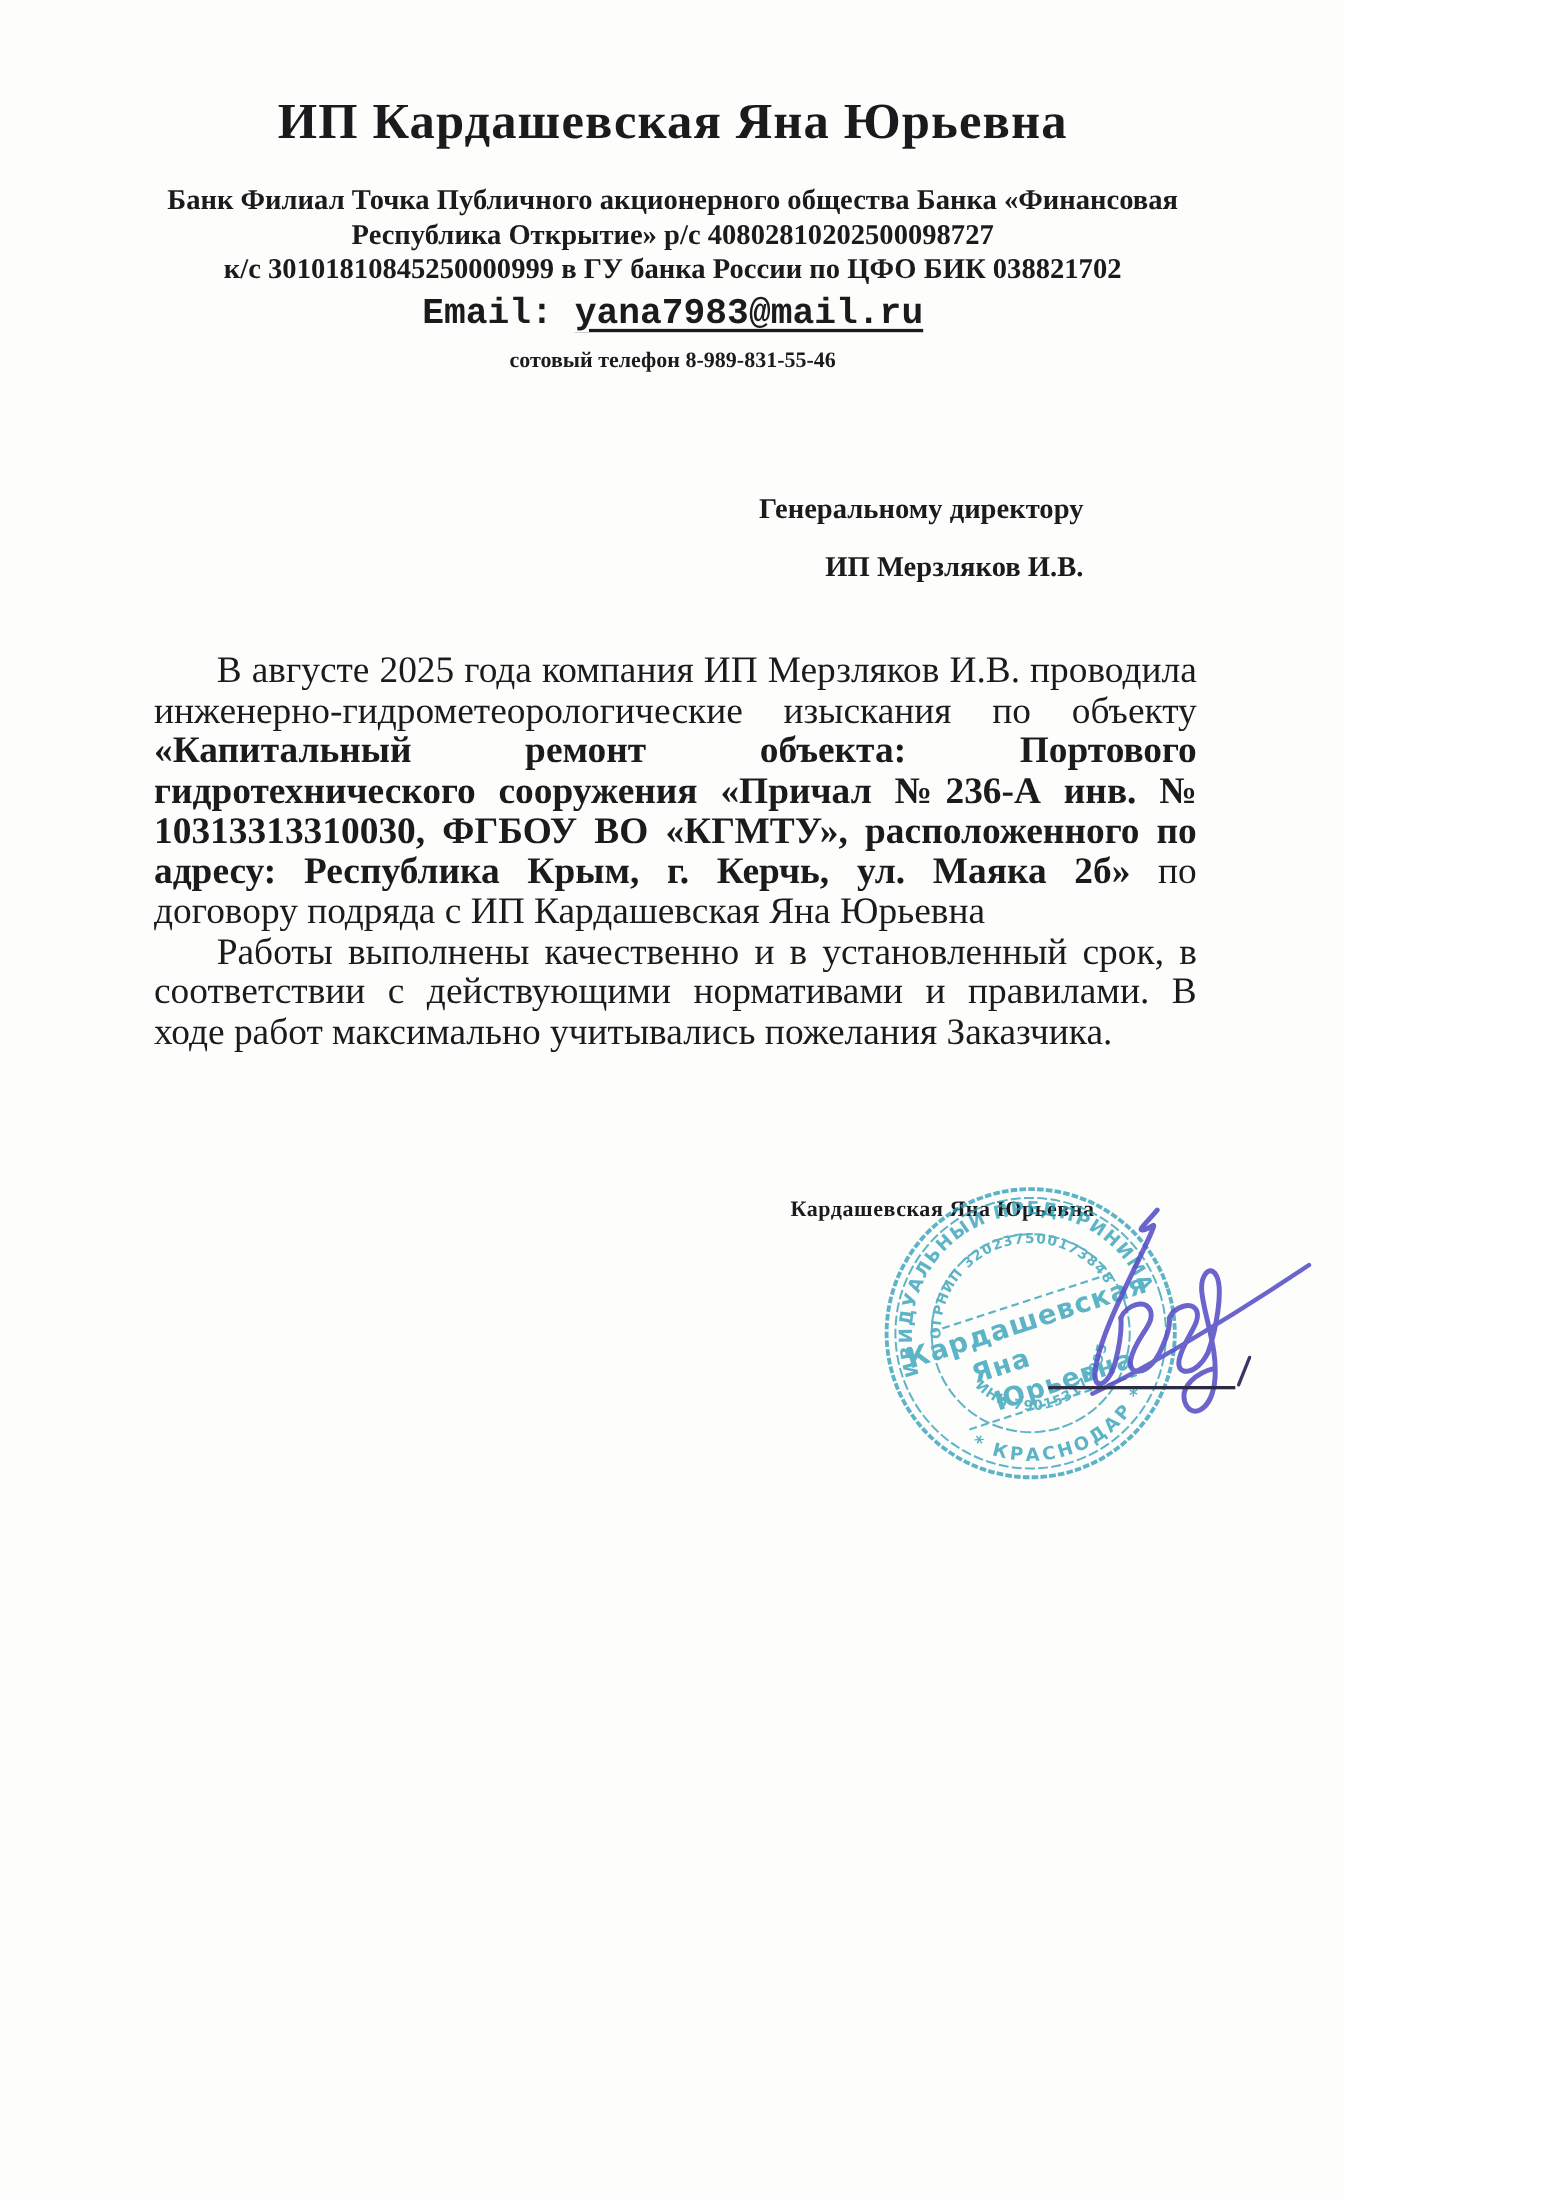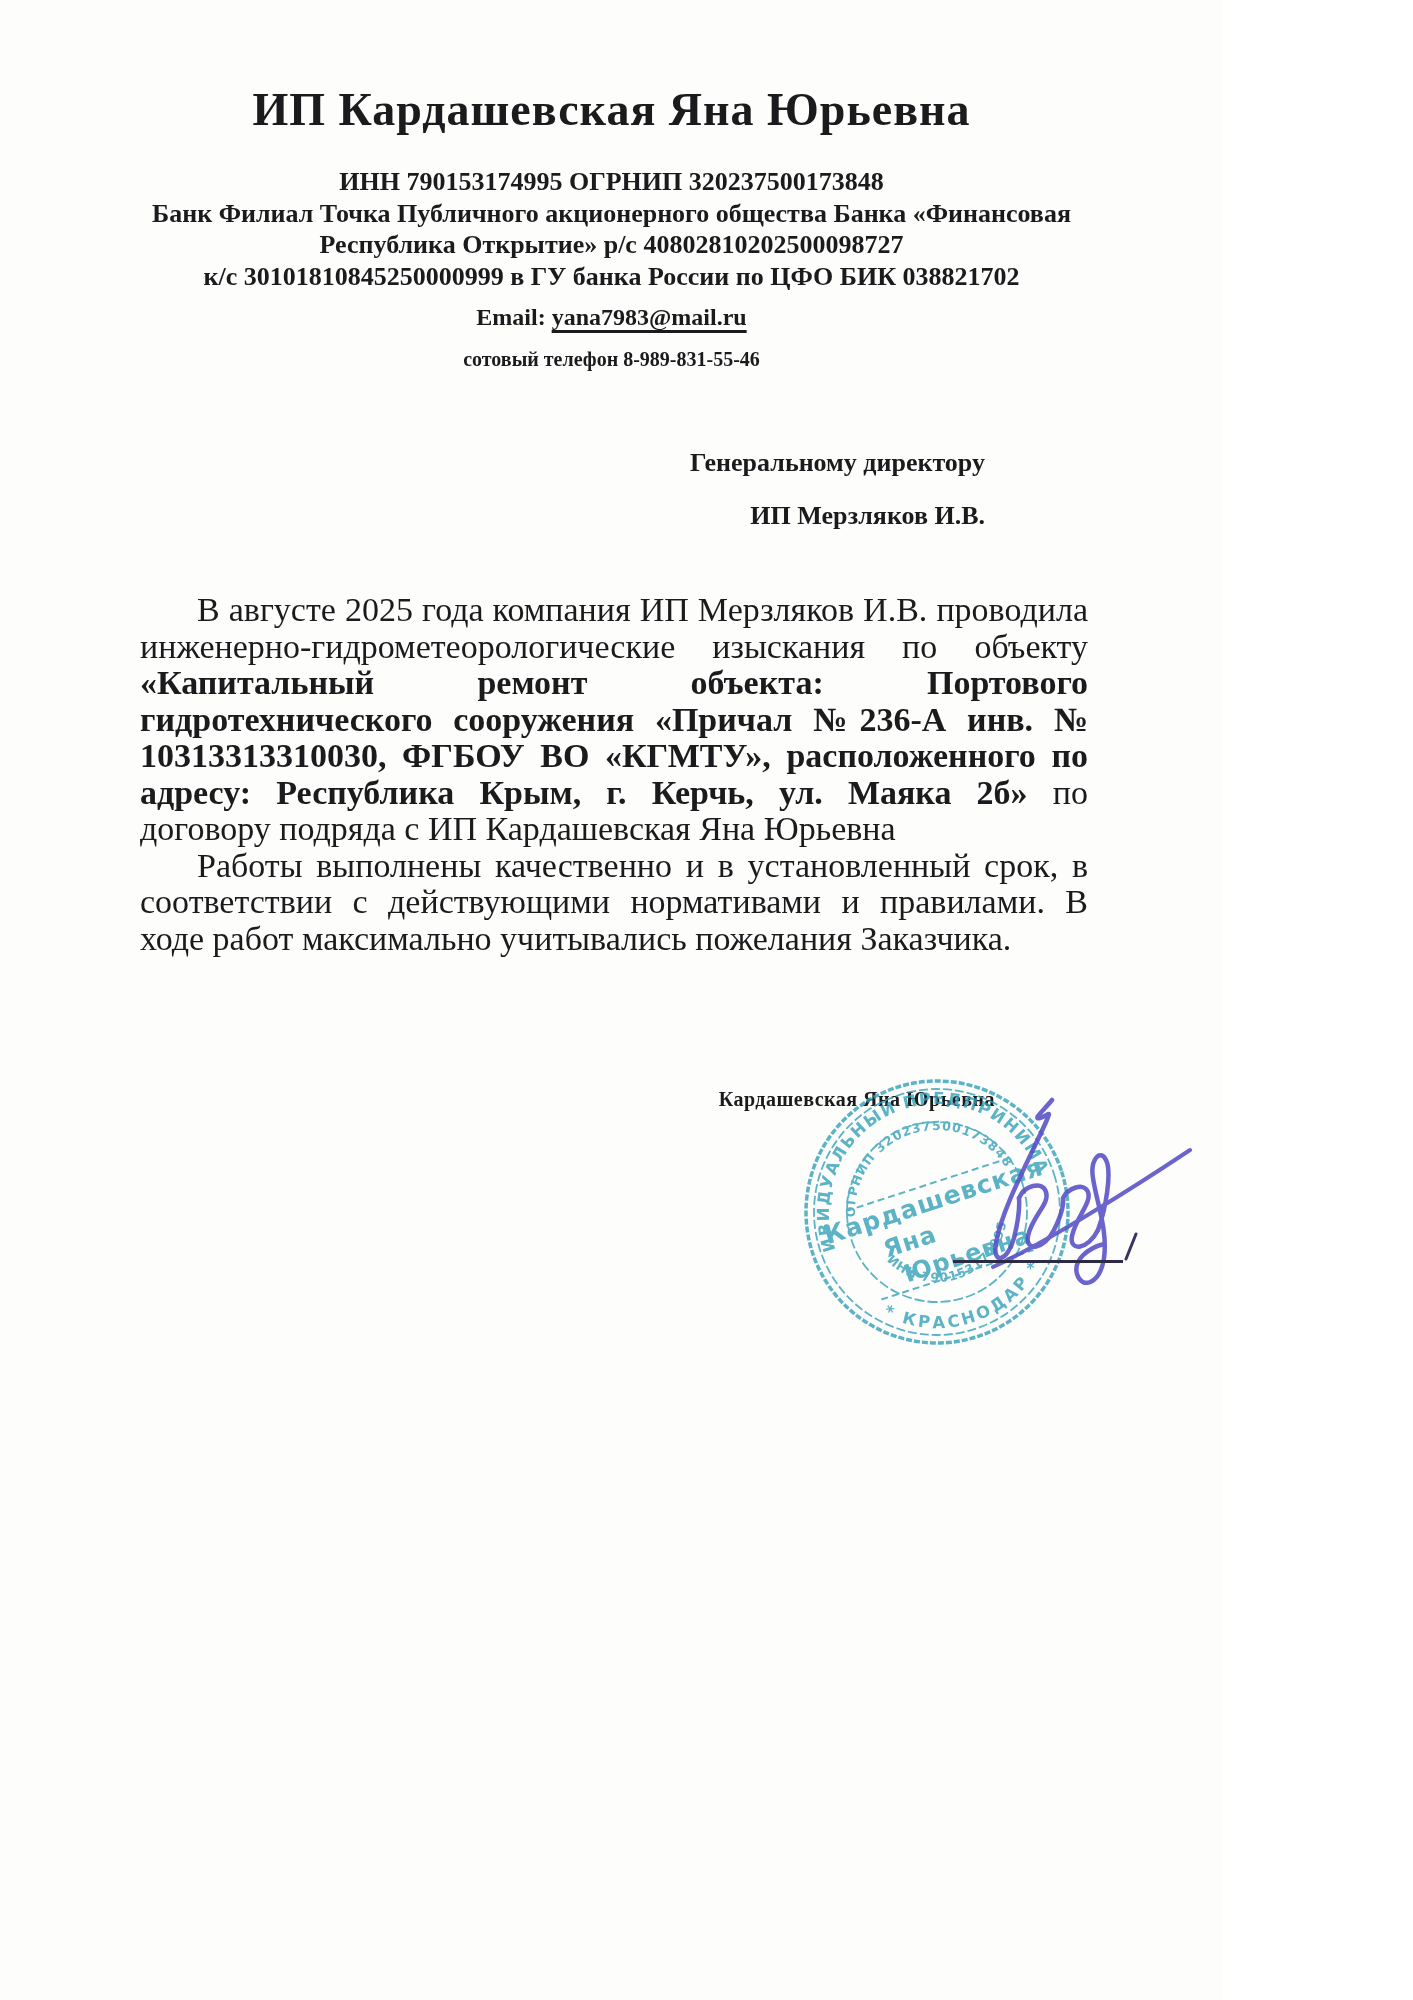--- a/index.html
+++ b/index.html
@@ -14,22 +14,22 @@
   
   .header{position:absolute;left:0;top:0;width:100%;text-align:center;}
   .title{
     padding-top:84px;
     font-size:46px;line-height:52px;font-weight:600;
     letter-spacing:1px;
     margin-bottom:30px;
   }
   .hline{font-size:26px;line-height:31.5px;font-weight:700;}
   .email-line{
-    margin-top:8px;font-size:24px;line-height:34px;font-weight:700;
-    font-family:Liberation Serif, serif;
+    margin-top:8px;font-size:33px;line-height:34px;font-weight:700;
+    font-family:Liberation Mono, monospace;
   }
   .email-link{
     color:#1b1b1e;text-decoration:underline;
     text-decoration-thickness:2.5px;text-underline-offset:5px;
   }
   .phone-line{margin-top:8px;font-size:20px;line-height:34px;font-weight:700;}
   
   .addressee{
     position:absolute;top:447px;right:238px;
     text-align:right;font-size:26px;line-height:31px;font-weight:700;
@@ -59,21 +59,20 @@
   .speck.s1{left:1396px;top:1515px;width:5px;height:4px;}
   .speck.s2{left:1403px;top:881px;width:3px;height:3px;opacity:.6;}
 </style>
 </head>
 <body>
 
 <div class="page">
 
   <div class="header">
     <div class="title">ИП  Кардашевская Яна Юрьевна</div>
-    <div class="hline">ИНН 790153174995 ОГРНИП 320237500173848</div>
     <div class="hline">Банк Филиал Точка Публичного акционерного общества Банка «Финансовая</div>
     <div class="hline">Республика Открытие» р/с 40802810202500098727</div>
     <div class="hline">к/с 30101810845250000999 в ГУ банка России по ЦФО БИК 038821702</div>
     <div class="email-line">
       <span>Email:</span>
       <span class="email-link">yana7983@mail.ru</span>
     </div>
     <div class="phone-line">сотовый телефон 8-989-831-55-46</div>
   </div>
 

